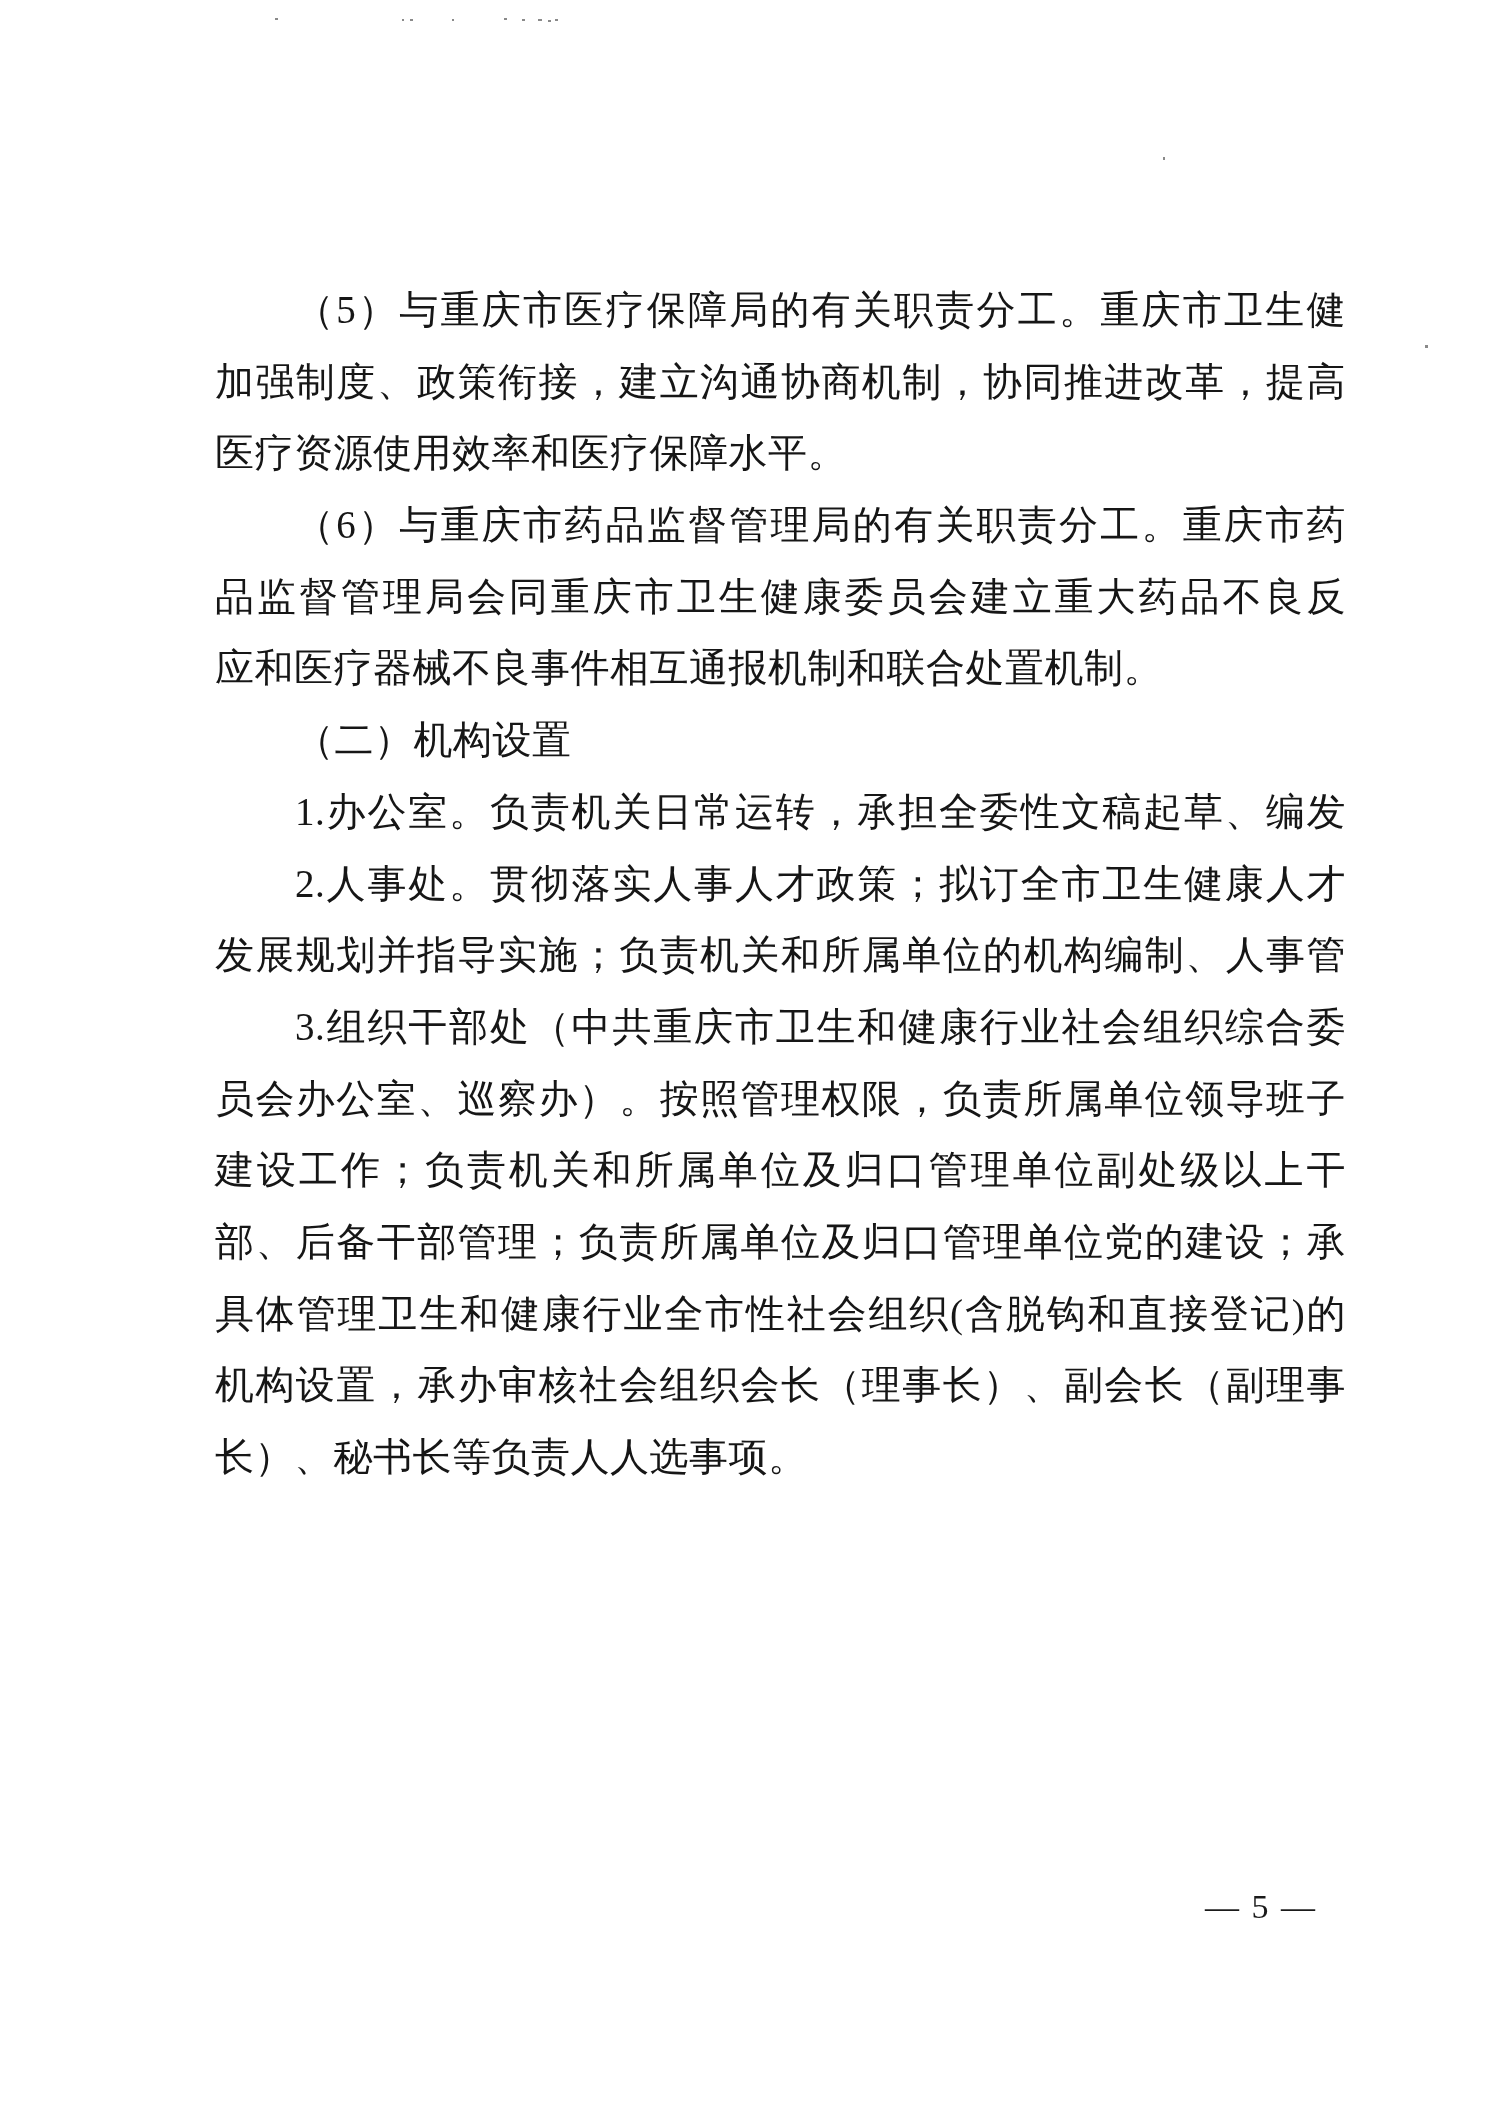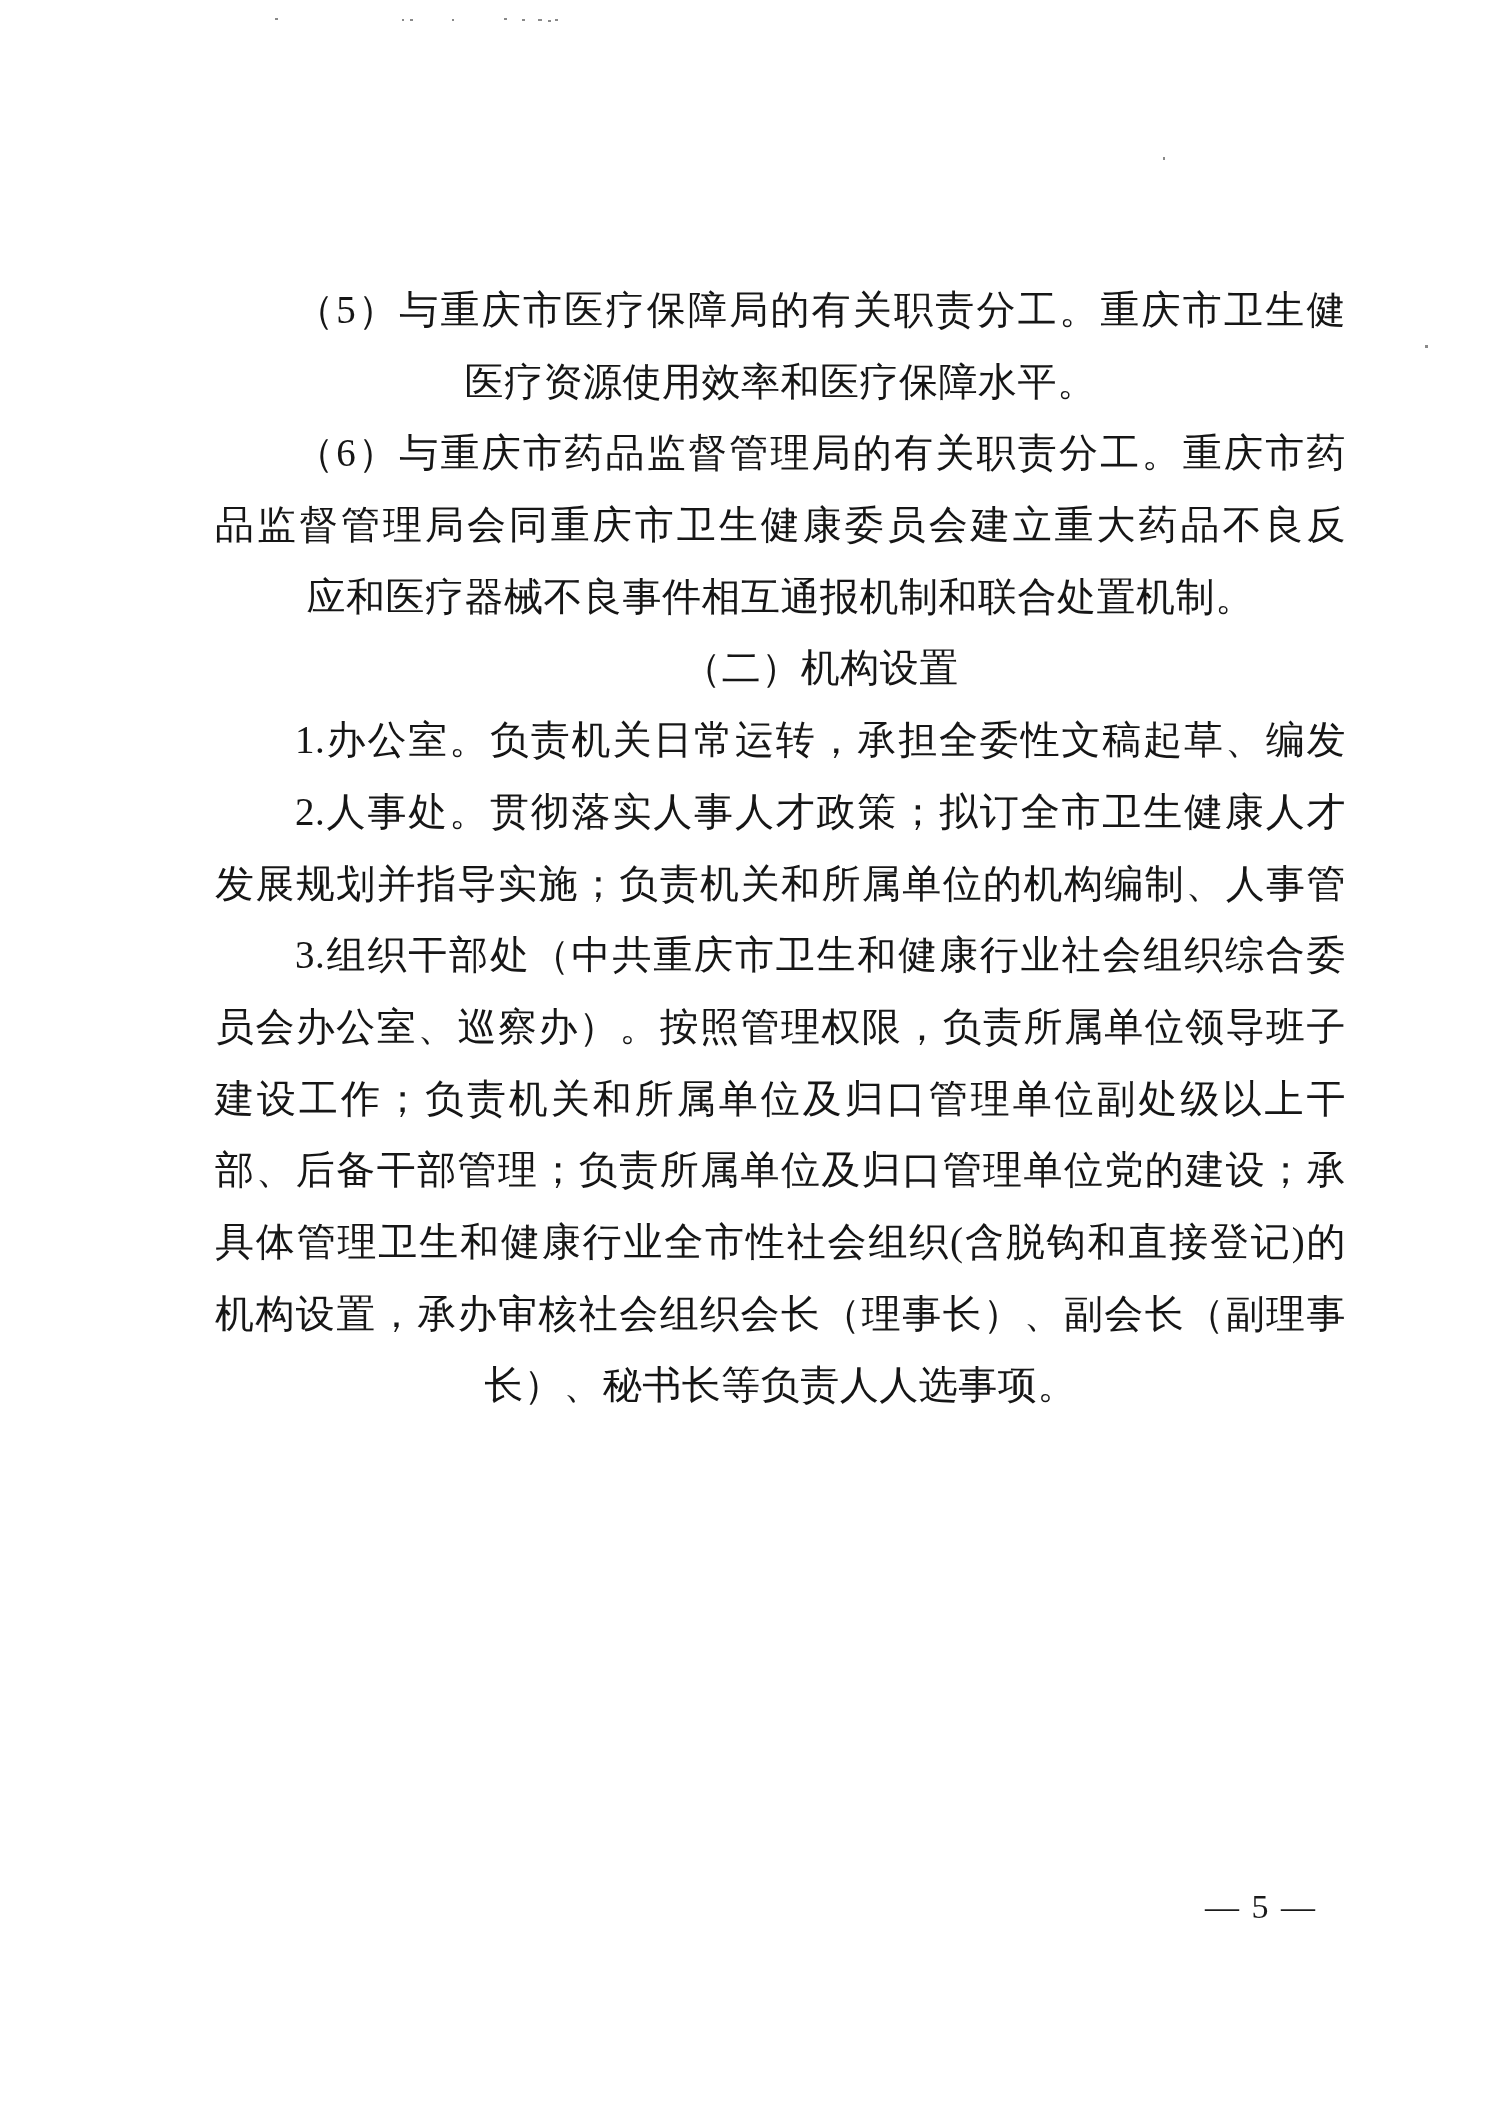--- a/index.html
+++ b/index.html
@@ -21,21 +21,21 @@
     top: 274px;
     width: 1131px;
   }
   .line {
     font-size: 39px;
     line-height: 71.7px;
     height: 71.7px;
     color: #161616;
     letter-spacing: 0.5px;
     white-space: nowrap;
-    text-align: center;
+    text-align: left;
   }
   .line.justify {
     white-space: normal;
     text-align: justify;
     text-align-last: justify;
     text-justify: inter-character;
   }
   .line.indent {
     padding-left: 80px;
   }
@@ -66,20 +66,21 @@
   <div class="speck" style="left:522px; top:19px; width:3px; height:2px;"></div>
   <div class="speck" style="left:538px; top:19px; width:4px; height:2px;"></div>
   <div class="speck" style="left:548px; top:20px; width:3px; height:2px;"></div>
   <div class="speck" style="left:555px; top:19px; width:3px; height:2px;"></div>
   <div class="speck" style="left:1163px; top:157px; width:2px; height:3px;"></div>
   <div class="speck" style="left:1212px; top:295px; width:2px; height:2px;"></div>
   <div class="speck" style="left:1425px; top:345px; width:3px; height:3px;"></div>
 
   <div class="text-block">
     <div class="line justify indent">（5）与重庆市医疗保障局的有关职责分工。重庆市卫生健</div>
+    <div class="line justify">加强制度、政策衔接，建立沟通协商机制，协同推进改革，提高</div>
     <div class="line">医疗资源使用效率和医疗保障水平。</div>
     <div class="line justify indent">（6）与重庆市药品监督管理局的有关职责分工。重庆市药</div>
     <div class="line justify">品监督管理局会同重庆市卫生健康委员会建立重大药品不良反</div>
     <div class="line">应和医疗器械不良事件相互通报机制和联合处置机制。</div>
     <div class="line indent">（二）机构设置</div>
     <div class="line justify indent">1.办公室。负责机关日常运转，承担全委性文稿起草、编发</div>
     <div class="line justify indent">2.人事处。贯彻落实人事人才政策；拟订全市卫生健康人才</div>
     <div class="line justify">发展规划并指导实施；负责机关和所属单位的机构编制、人事管</div>
     <div class="line justify indent">3.组织干部处（中共重庆市卫生和健康行业社会组织综合委</div>
     <div class="line justify">员会办公室、巡察办）。按照管理权限，负责所属单位领导班子</div>

